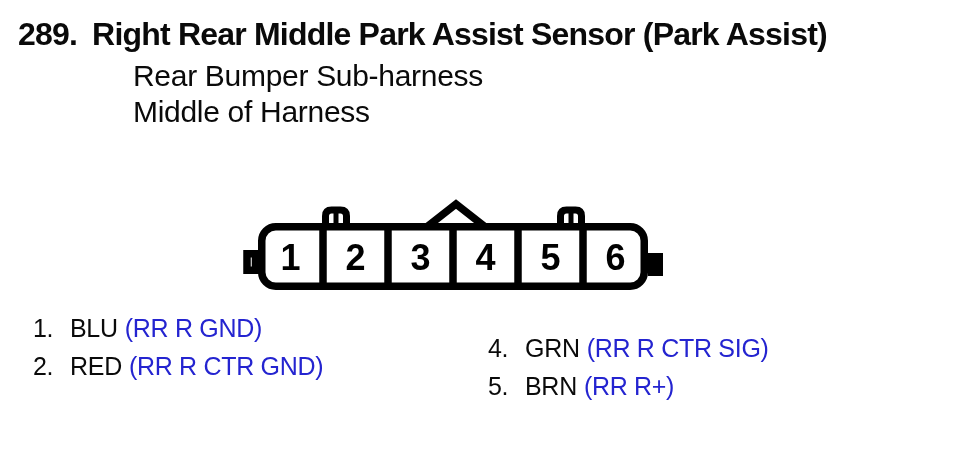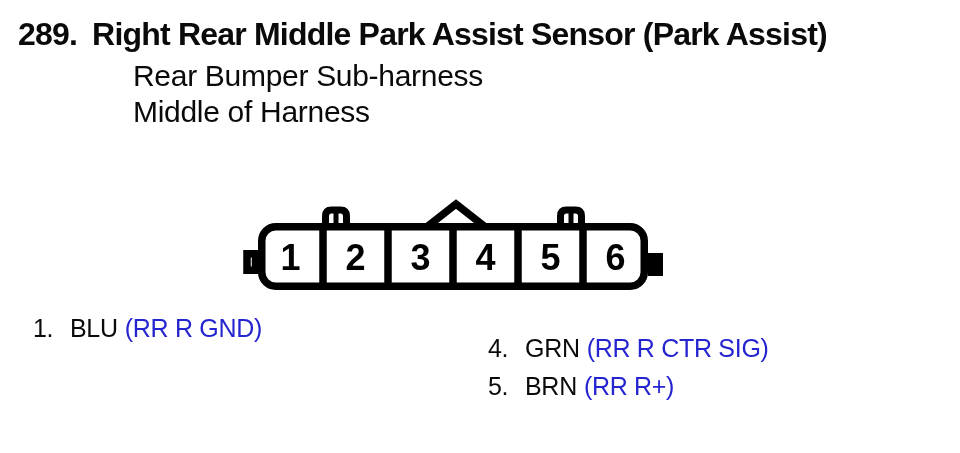--- a/index.html
+++ b/index.html
@@ -117,20 +117,23 @@
     <text x="180.5" y="75">3</text>
     <text x="245.5" y="75">4</text>
     <text x="310.5" y="75">5</text>
     <text x="375.5" y="75">6</text>
   </svg>
 
   <div class="pin-list left">
     <div class="pin-row">
       <span class="pin-num">1.</span><span class="pin-color">BLU</span><span class="pin-signal">(RR R GND)</span>
     </div>
+    <div class="pin-row">
+      <span class="pin-num">2.</span><span class="pin-color">RED</span><span class="pin-signal">(RR R CTR GND)</span>
+    </div>
   </div>
 
   <div class="pin-list right">
     <div class="pin-row">
       <span class="pin-num">4.</span><span class="pin-color">GRN</span><span class="pin-signal">(RR R CTR SIG)</span>
     </div>
     <div class="pin-row">
       <span class="pin-num">5.</span><span class="pin-color">BRN</span><span class="pin-signal">(RR R+)</span>
     </div>
   </div>

